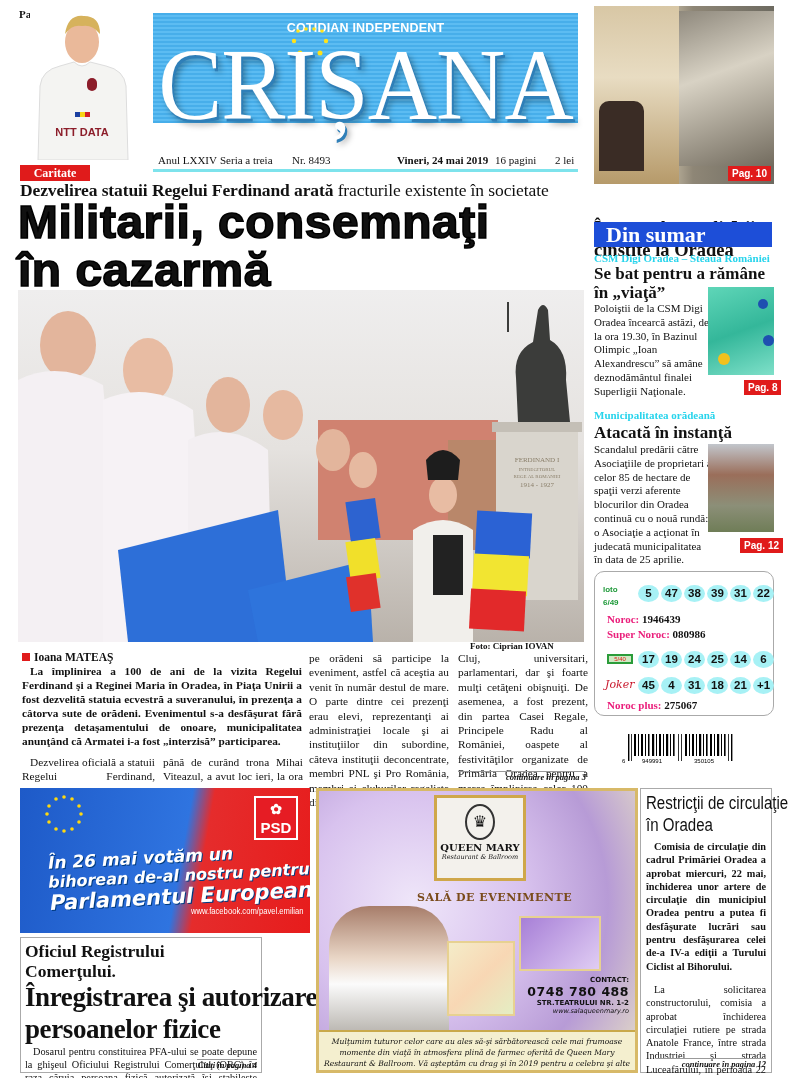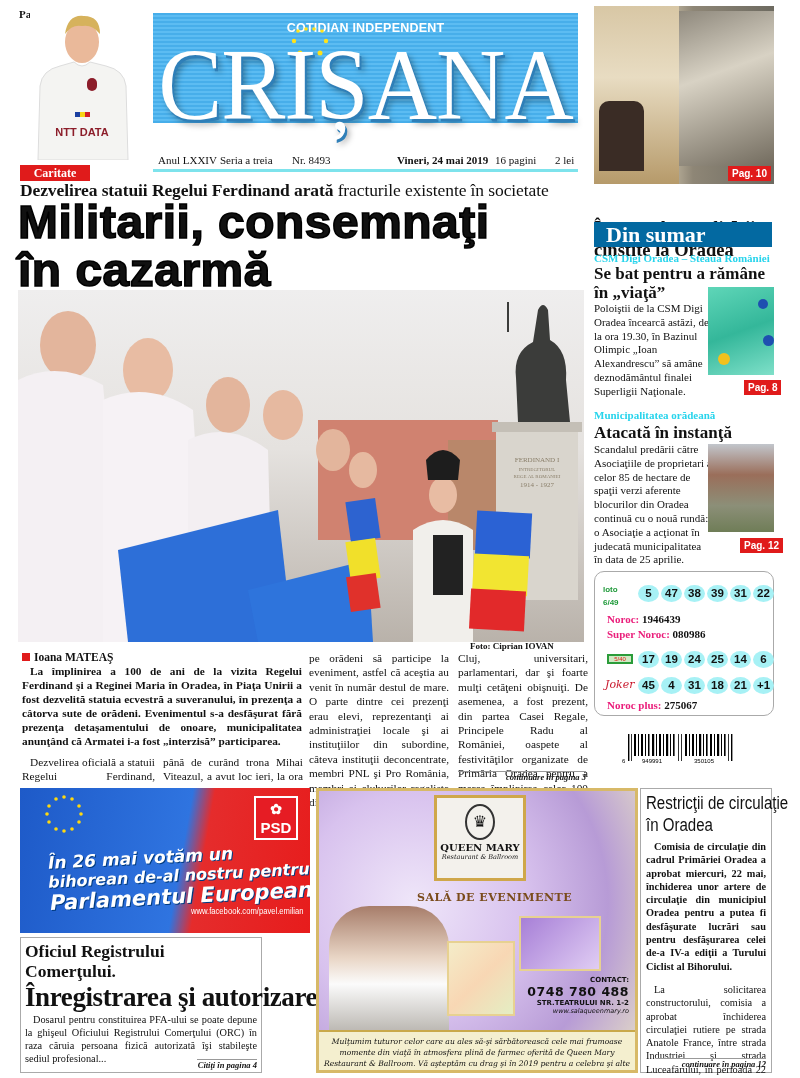--- a/index.html
+++ b/index.html
@@ -51,21 +51,21 @@
     text-align: justify; text-indent: 8px; }
   .col { font-size: 11.3px; line-height: 14.4px; text-align: justify; }
   .col1 { left: 22px; top: 755px; width: 133px; text-indent: 8px; }
   .col2 { left: 163px; top: 755px; width: 140px; }
   .col3 { left: 309px; top: 651px; width: 140px; }
   .col4 { left: 458px; top: 651px; width: 130px; }
   .cont { font-style: italic; font-weight: bold; font-size: 8.5px; border-top: 1px solid #999; text-align: right; }
 
   
   .sb-title { left: 594px; top: 185px; width: 190px; font-weight: bold; font-size: 18.5px; line-height: 22px; margin-top: 32px; }
-  .din-sumar { left: 594px; top: 222px; width: 178px; height: 25px; background: #0369a1; color: #fff;
+  .din-sumar { left: 594px; top: 222px; width: 178px; height: 25px; background: #1d4ed8; color: #fff;
     font-weight: bold; font-size: 22px; line-height: 25px; padding-left: 12px; }
   .sb-kicker { color: #27d4ec; font-weight: bold; font-size: 11px; white-space: nowrap; }
   .sb-head { font-weight: bold; font-size: 17px; line-height: 19px; white-space: nowrap; }
   .sb-text { font-size: 11px; line-height: 13.8px; }
   .sb-img { background: #ccc; overflow: hidden; }
 
   .lotto { left: 594px; top: 571px; width: 180px; height: 145px; border: 1px solid #aaa; border-radius: 10px; background: #fff; }
   .lrow { position: absolute; left: 8px; display: flex; align-items: center; gap: 2px; }
   .ball { width: 21px; height: 17px; border-radius: 50%; background: #a7f1f5; font-family: "Liberation Sans", sans-serif;
     font-weight: bold; font-size: 11.5px; text-align: center; line-height: 17px; color: #111; }
@@ -331,20 +331,21 @@
   <div class="psd-text" style="top:60px;font-size:17px;">În 26 mai votăm un</div>
   <div class="psd-text" style="top:78px;font-size:16px;">bihorean de-al nostru pentru</div>
   <div class="psd-text" style="top:96px;font-size:21px;left:30px;">Parlamentul European!</div>
   <div class="psd-url">www.facebook.com/pavel.emilian</div>
 </div>
 
 <div class="abs orc-box">
   <div class="orc-h1">Oficiul Registrului Comerţului.</div>
   <div class="orc-h3">
     <div>Înregistrarea şi autorizarea</div>
+    <div>persoanelor fizice</div>
   </div>
   <div class="orc-text">Dosarul pentru constituirea PFA-ului se poate depune la ghişeul Oficiului Registrului Comerţului (ORC) în raza căruia persoana fizică autorizată îşi stabileşte sediul profesional...</div>
   <div class="cont" style="position:absolute;right:4px;bottom:2px;width:60px;">Citiţi în pagina 4</div>
 </div>
 
 <div class="abs qm-ad">
   <div class="qm-logo">
     <div style="margin:6px auto 2px;width:30px;height:36px;border:2px solid #333;border-radius:50%;font-size:16px;line-height:32px;">♛</div>
     <div style="font-family:'DejaVu Serif',serif;font-size:10px;font-weight:bold;">QUEEN MARY</div>
     <div style="font-family:'DejaVu Serif',serif;font-style:italic;font-size:6.5px;">Restaurant &amp; Ballroom</div>

